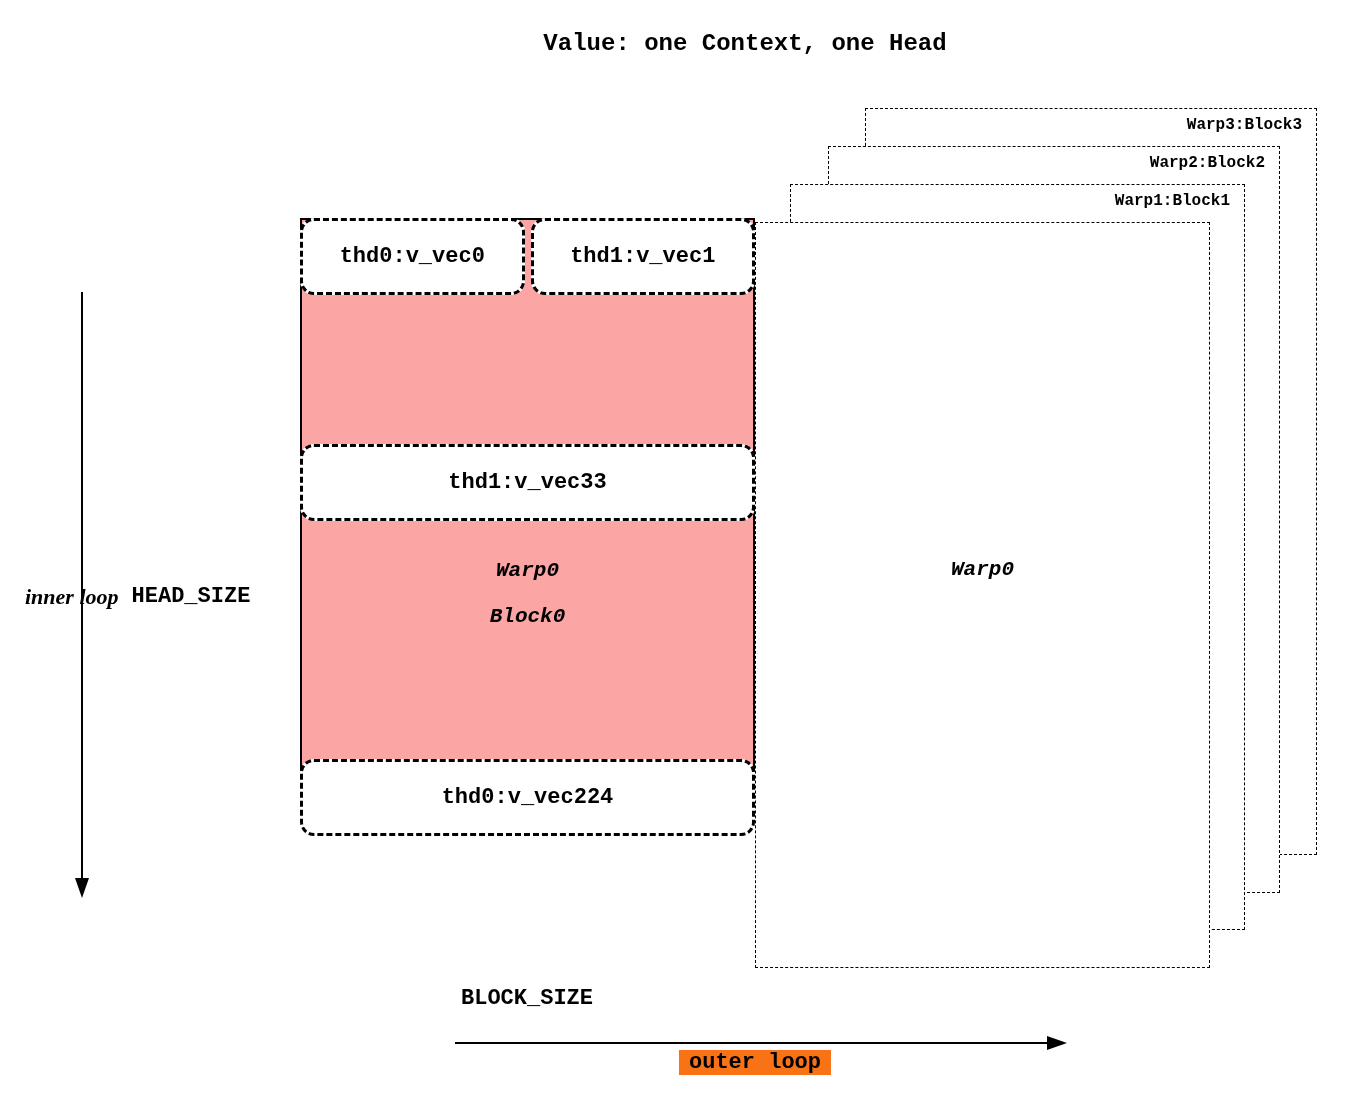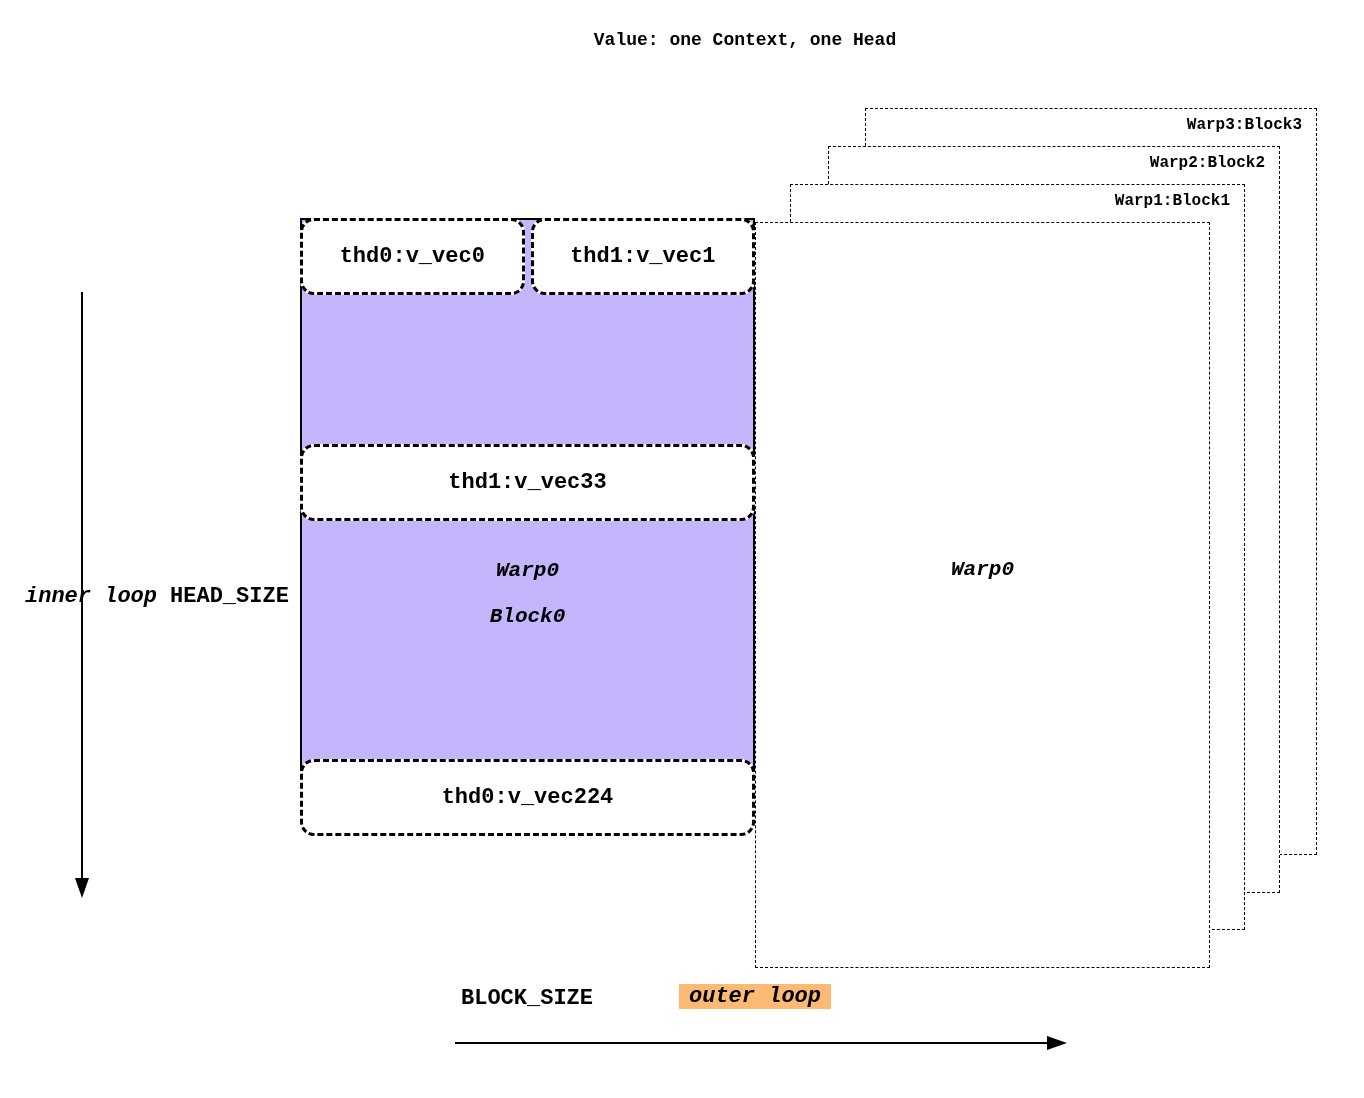--- a/index.html
+++ b/index.html
@@ -5,38 +5,38 @@
   * { margin:0; padding:0; box-sizing:border-box; }
   html,body { background:#ffffff; }
   body {
     font-family:"Liberation Mono","DejaVu Sans Mono",monospace;
     color:#000;
   }
   .canvas { position:relative; width:1364px; height:1098px; background:#fff; overflow:hidden; }
 
   .title {
     position:absolute; top:30px; left:745px; transform:translateX(-50%);
-    font-size:18px; font-weight:bold; white-space:nowrap;
+    font-size:24px; font-weight:bold; white-space:nowrap;
   }
 
   
   .bg-rect { position:absolute; background:#fff; border:1.5px dashed #000; }
   .warp3 { left:865px; top:108px; width:452px; height:747px; z-index:1; }
   .warp2 { left:828px; top:146px; width:452px; height:747px; z-index:2; }
   .warp1 { left:790px; top:184px; width:455px; height:746px; z-index:3; }
   .bg-label { position:absolute; top:7px; right:14px; font-size:16px; font-weight:bold; white-space:nowrap; }
 
   
   .block4 {
     position:absolute; left:755px; top:222px; width:455px; height:746px;
     background:#fff; border:1.5px dashed #000; z-index:4;
   }
   .block0 {
     position:absolute; left:300px; top:218px; width:455px; height:581px;
-    background:#c4b5fd; border:2px solid #000; z-index:5;
+    background:#fca5a5; border:2px solid #000; z-index:5;
   }
 
   .big-label {
     position:absolute; left:0; width:100%; text-align:center;
     font-size:21px; font-weight:bold; font-style:italic; line-height:46px;
   }
   .block0 .big-label { top:328px; }
   .block4 .big-label { top:324px; }
 
   
@@ -47,25 +47,25 @@
   .vec-box {
     flex:1; border:3.5px dashed #000; border-radius:14px; background:#fff;
     display:flex; align-items:center; justify-content:center;
     font-size:22px; font-weight:bold; white-space:nowrap;
   }
 
   
   .arrow { position:absolute; z-index:10; }
   .axis-label { position:absolute; z-index:11; font-size:22px; font-weight:bold; white-space:nowrap; }
   .inner-label { left:25px; top:584px; display:flex; gap:13px; }
-  .italic { font-style:italic; }
+  .italic { font-style:italic;font-family:Liberation Serif, serif; }
   .block-size-label { left:527px; top:986px; transform:translateX(-50%); }
   .outer-label {
-    left:755px; top:984px; transform:translateX(-50%);
-    font-style:italic; background:#fdba74; padding:0 10px;
+    left:755px; top:1050px; transform:translateX(-50%);
+    background:#f97316; padding:0 10px;
   }
 </style>
 </head>
 <body>
 
 <div class="canvas">
 
   <div class="title">Value: one Context, one Head</div>
 
   <div class="bg-rect warp3">

